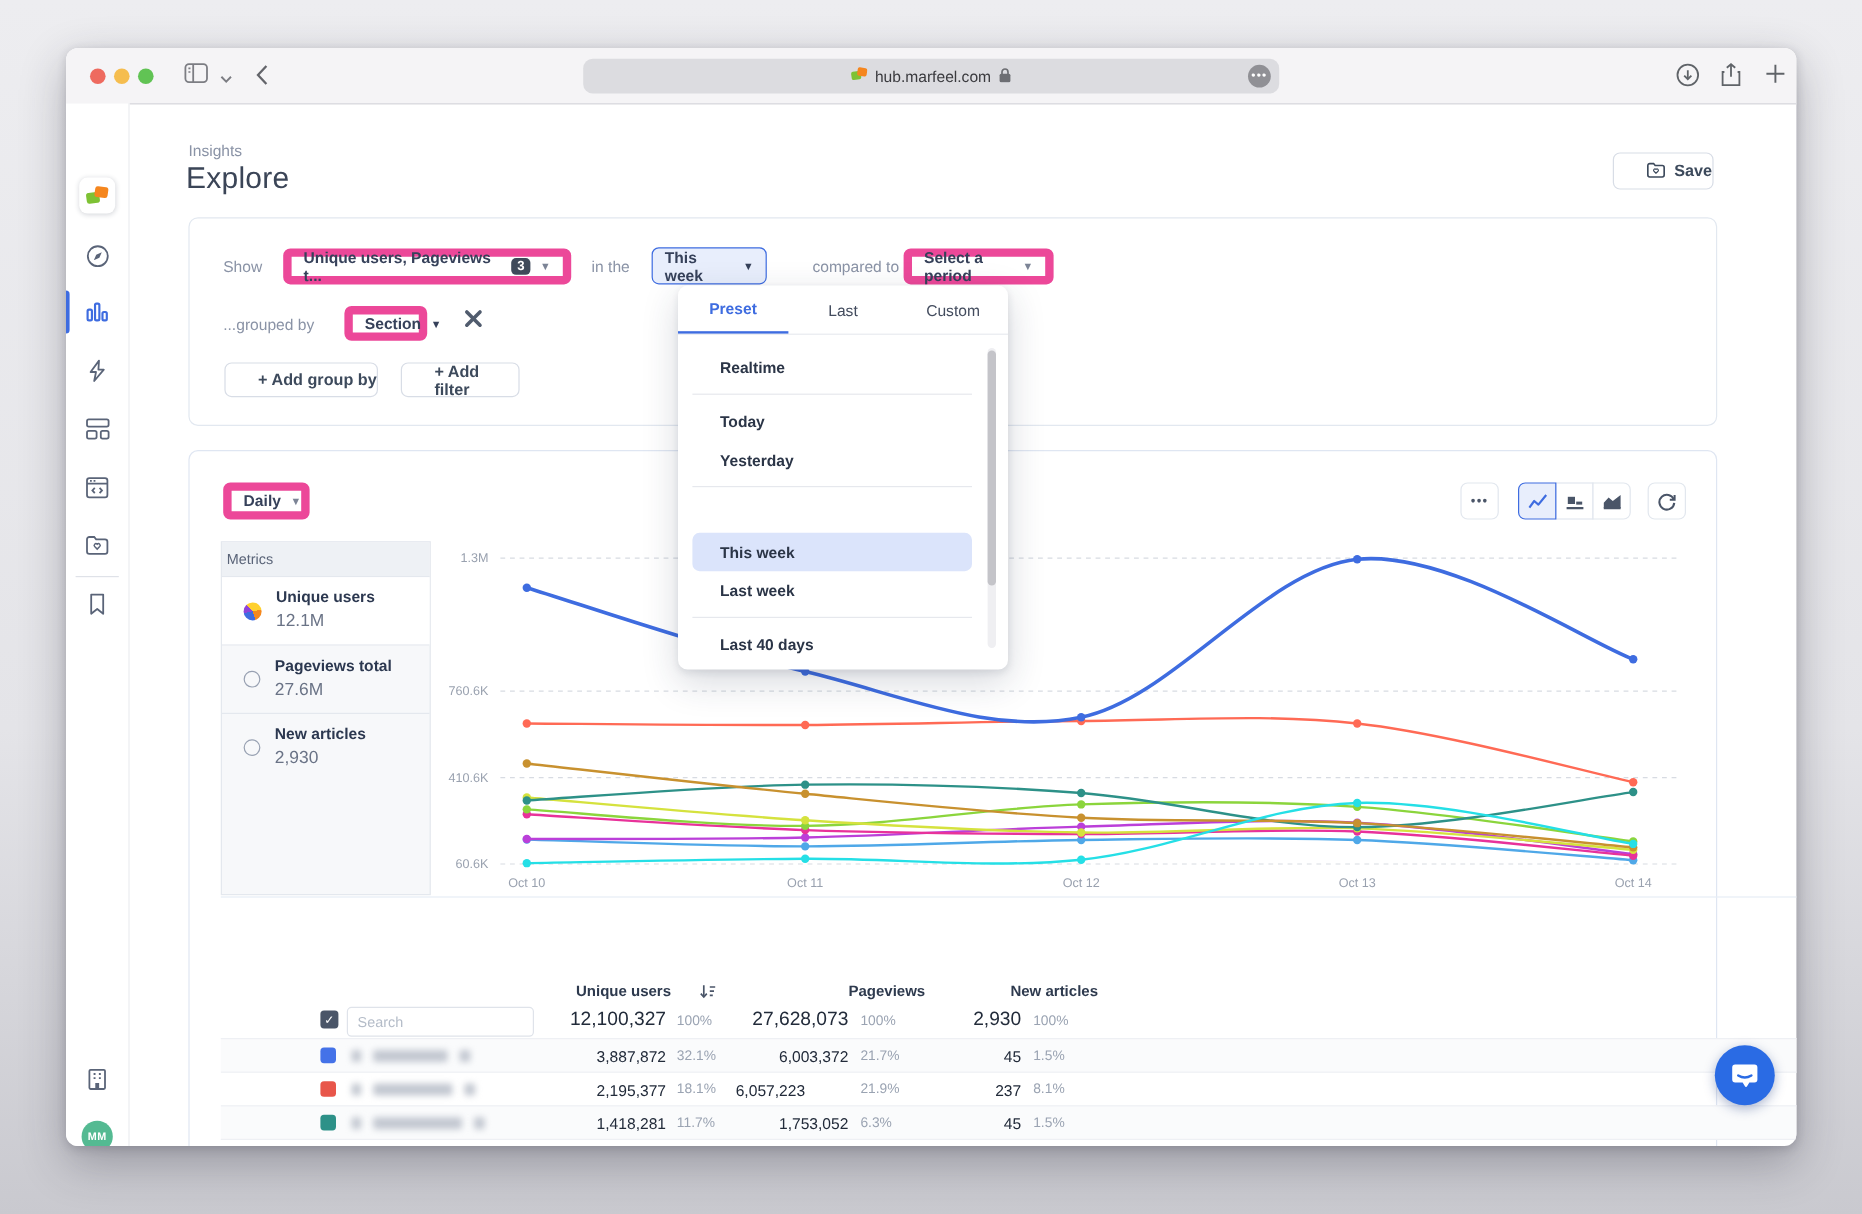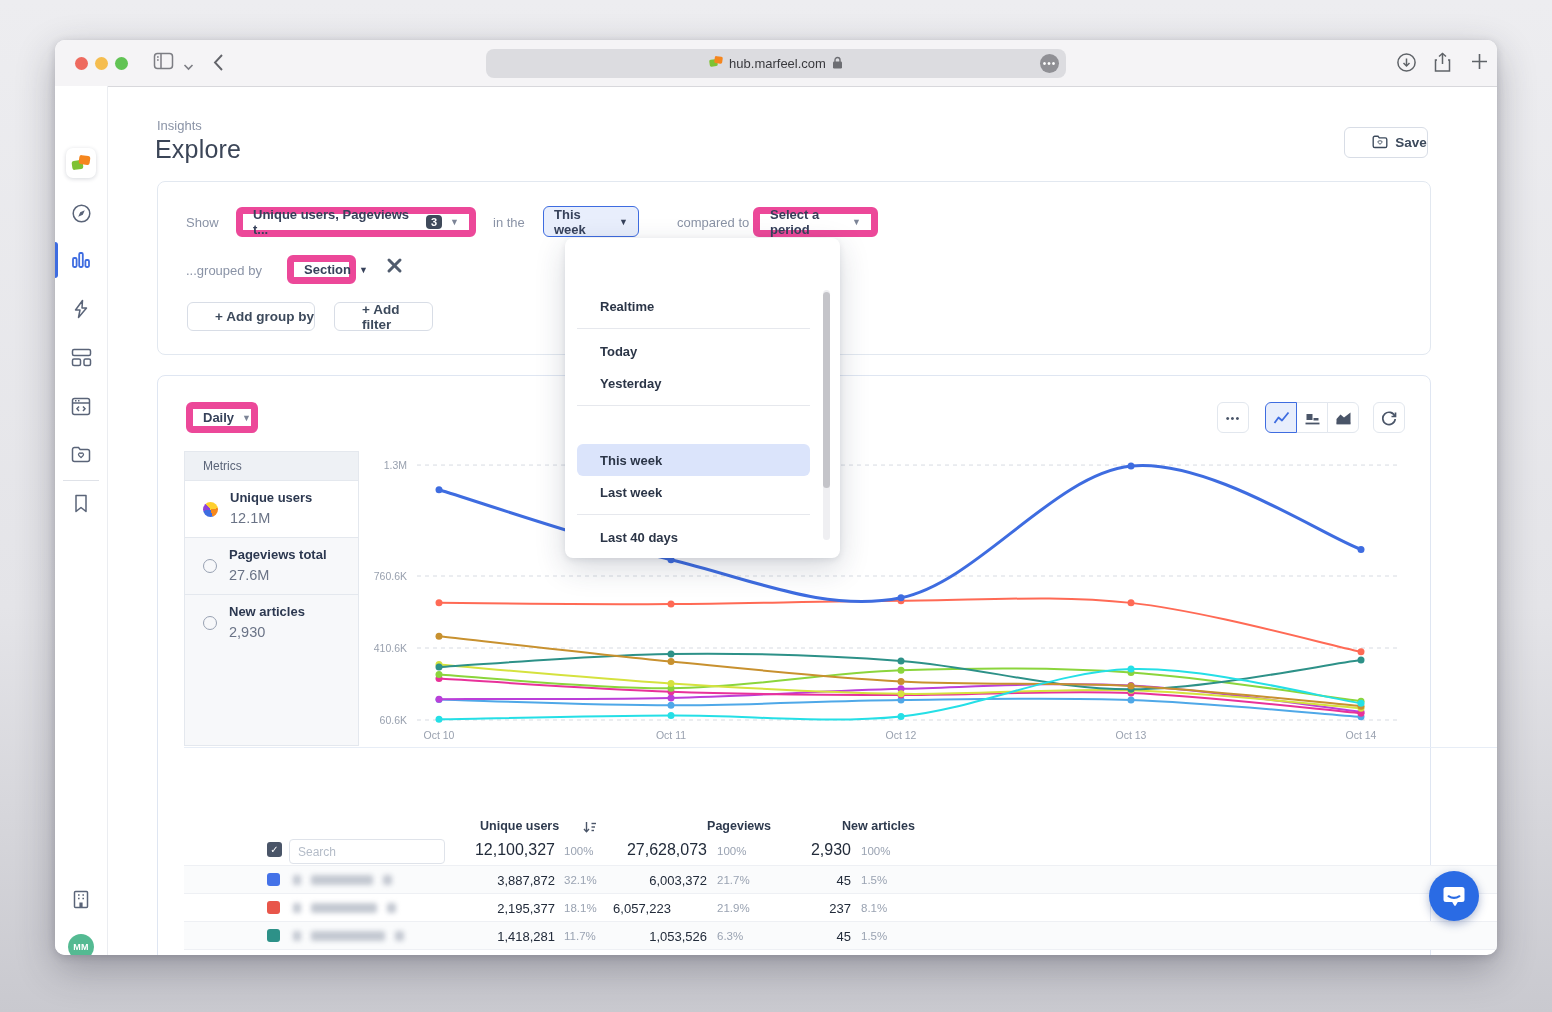--- a/index.html
+++ b/index.html
@@ -74,21 +74,21 @@
   
   .icon-btn{position:absolute;width:32px;height:31px;border:1px solid #e2e7ee;border-radius:6px;background:#fff;
     display:flex;align-items:center;justify-content:center;color:#4a5568;box-sizing:border-box;}
   .icon-group{position:absolute;display:flex;}
   .icon-group .icon-btn{position:relative;border-radius:0;margin-left:-1px;}
   .icon-group .icon-btn:first-child{border-radius:6px 0 0 6px;margin-left:0;}
   .icon-group .icon-btn:last-child{border-radius:0 6px 6px 0;}
   .icon-btn.on{background:#e8eefc;border:1.5px solid #3e6ce0;z-index:2;color:#3e6ce0;}
   .metrics-panel{position:absolute;left:26px;top:75px;width:175px;height:295px;border:1px solid #e4e8ee;background:#f7f8fa;box-sizing:border-box;}
   .metrics-head{height:28px;background:#eef1f5;border-bottom:1px solid #e4e8ee;display:flex;align-items:center;
-    padding-left:18px;font-size:12px;color:#5a6478;}
+    padding-left:4px;font-size:12px;color:#5a6478;}
   .mrow{height:56px;border-bottom:1px solid #e4e8ee;display:flex;align-items:center;gap:12px;padding-left:18px;}
   .mrow.sel{background:#fff;}
   .mrow .ml{font-size:13px;font-weight:bold;color:#2c3850;line-height:1.45;}
   .mrow .mv{font-size:14.5px;color:#6a7386;font-weight:normal;}
   .radio{width:14px;height:14px;border:1.5px solid #98a1b2;border-radius:50%;box-sizing:border-box;flex:none;}
   .pie{width:15px;height:15px;border-radius:50%;flex:none;
     background:conic-gradient(#ffd02e 0 22%,#f5881e 22% 45%,#3e6ce0 45% 72%,#8e44d8 72% 88%,#ffd02e 88% 100%);}
   
   .th{position:absolute;font-size:12.5px;font-weight:bold;color:#2e3a4e;}
   .tot{position:absolute;font-size:16px;color:#222b3a;}
@@ -477,40 +477,45 @@
       <span class="cellv" style="left:577px;top:7px;width:90px;text-align:right;">237</span>
       <span class="pct" style="left:677px;top:8px;">8.1%</span>
     </div>
     <div class="trow alt" style="top:545px;">
       <span class="swatch" style="top: 7px; left: 83px; background-color: rgb(45, 145, 136);"></span>
       <span class="blurblob" style="left:109px;width:8px;"></span>
       <span class="blurblob" style="left:127px;width:74px;"></span>
       <span class="blurblob" style="left:211px;width:9px;"></span>
       <span class="cellv" style="left:251px;top:7px;width:120px;text-align:right;">1,418,281</span>
       <span class="pct" style="left:380px;top:8px;">11.7%</span>
-      <span class="cellv" style="left:393px;top:7px;width:130px;text-align:right;">1,053,526</span>
+      <span class="cellv" style="left:393px;top:7px;width:130px;text-align:right;">1,753,052</span>
       <span class="pct" style="left:533px;top:8px;">6.3%</span>
       <span class="cellv" style="left:577px;top:7px;width:90px;text-align:right;">45</span>
       <span class="pct" style="left:677px;top:8px;">1.5%</span>
     </div>
     <div class="trow" style="top:573px;">
       
       
       
       
       
       
       
       
       
       
     </div>
   </div>
 
   <div class="pmenu">
+    <div class="tabs">
+      <div class="tab on">Preset</div>
+      <div class="tab">Last</div>
+      <div class="tab">Custom</div>
+    </div>
     <div class="pitem" style="top:52px;">Realtime</div>
     <div class="pdiv" style="top:90px;"></div>
     <div class="pitem" style="top:97px;">Today</div>
     <div class="pitem" style="top:129px;">Yesterday</div>
     <div class="pdiv" style="top:167px;"></div>
     <div class="pitem sel" style="top:206px;">This week</div>
     <div class="pitem" style="top:238px;">Last week</div>
     <div class="pdiv" style="top:276px;"></div>
     <div class="pitem" style="top:283px;">Last 40 days</div>
     <div class="pscroll-track"></div>

